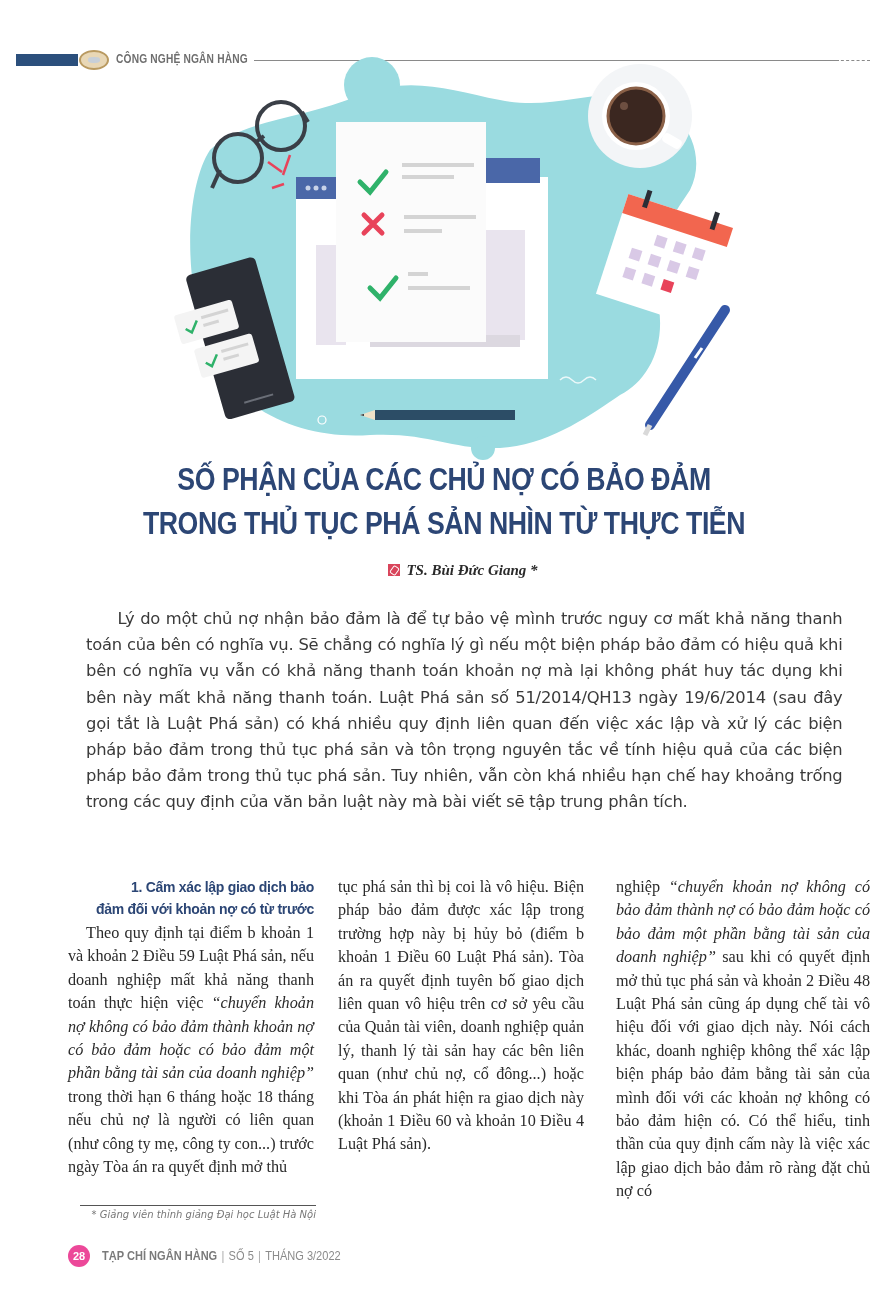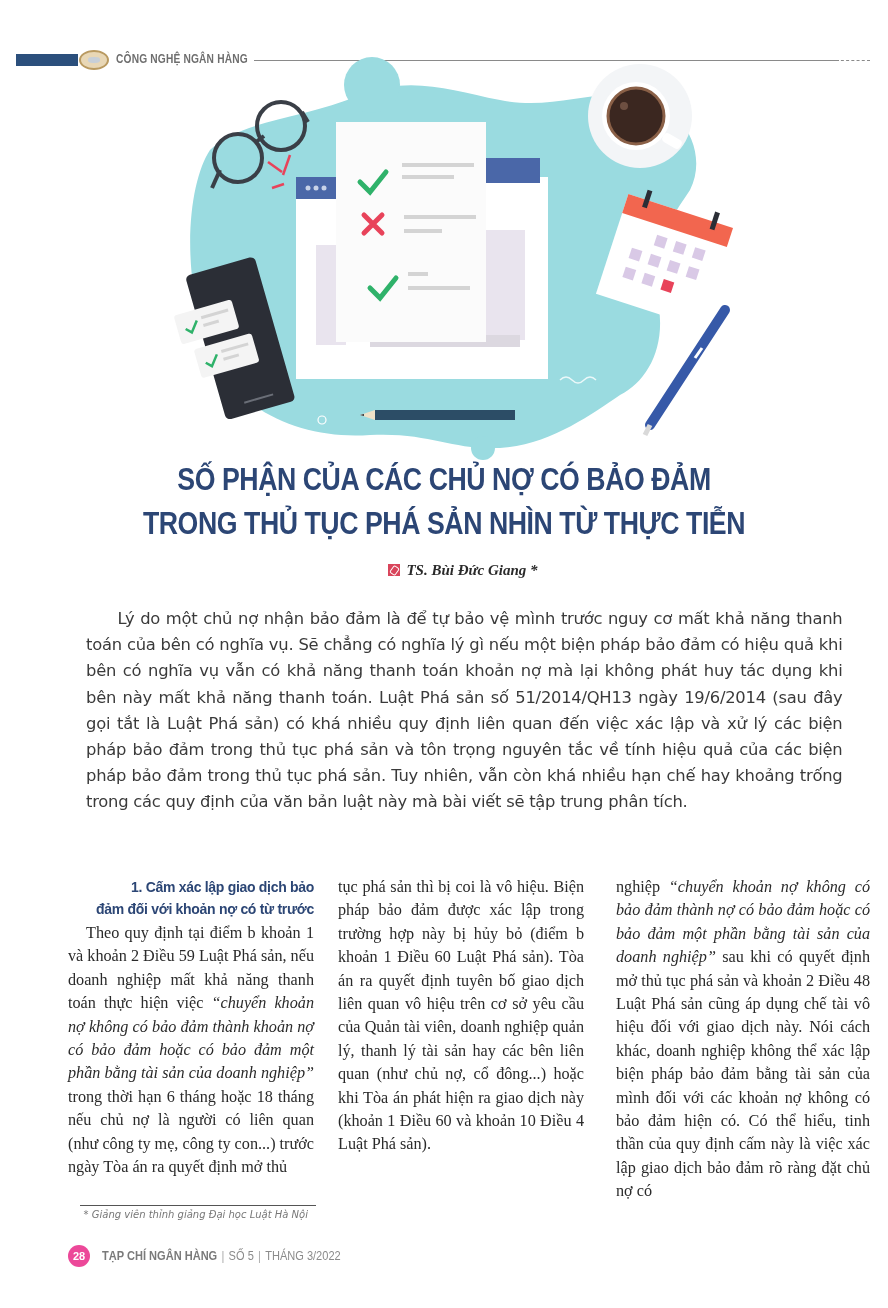--- a/index.html
+++ b/index.html
@@ -32,21 +32,21 @@
   .col2 { left: 338px; }
   .col3 { left: 616px; width: 254px; }
   .col p { margin: 0; }
   .indent { text-indent: 18px; }
   .section-head { font-family: "Liberation Sans", sans-serif; font-weight: bold; color: #2c4675; font-size: 14px; line-height: 22px; text-align: right; letter-spacing: -0.3px; margin: 0 0 2px 0; }
   .section-head span { display: block; white-space: nowrap; }
   .it { font-style: italic; }
 
   
   .fn-rule { position: absolute; left: 80px; top: 1205px; width: 236px; height: 1px; background: #555; }
-  .footnote { position: absolute; left: 72px; top: 1209px; width: 236px; text-align: right; font-family: "DejaVu Sans", sans-serif; font-style: italic; font-size: 10px; color: #777; }
+  .footnote { position: absolute; left: 80px; top: 1209px; width: 236px; text-align: right; font-family: "DejaVu Sans", sans-serif; font-style: italic; font-size: 10px; color: #777; }
 
   
   .page-num { position: absolute; left: 68px; top: 1245px; width: 22px; height: 22px; border-radius: 50%; background: #ec4899; color: #fff; font-family: "Liberation Sans", sans-serif; font-weight: bold; font-size: 11px; line-height: 22px; text-align: center; }
   .footer-text { position: absolute; left: 102px; top: 1248px; font-family: "Liberation Sans", sans-serif; font-size: 13px; color: #8a8a8a; white-space: nowrap; transform: scaleX(0.85); transform-origin: left center; }
   .footer-text b { color: #7a7a7a; }
   .footer-sep { color: #aaa; margin: 0 5px; }
 </style>
 </head>
 <body>
 

